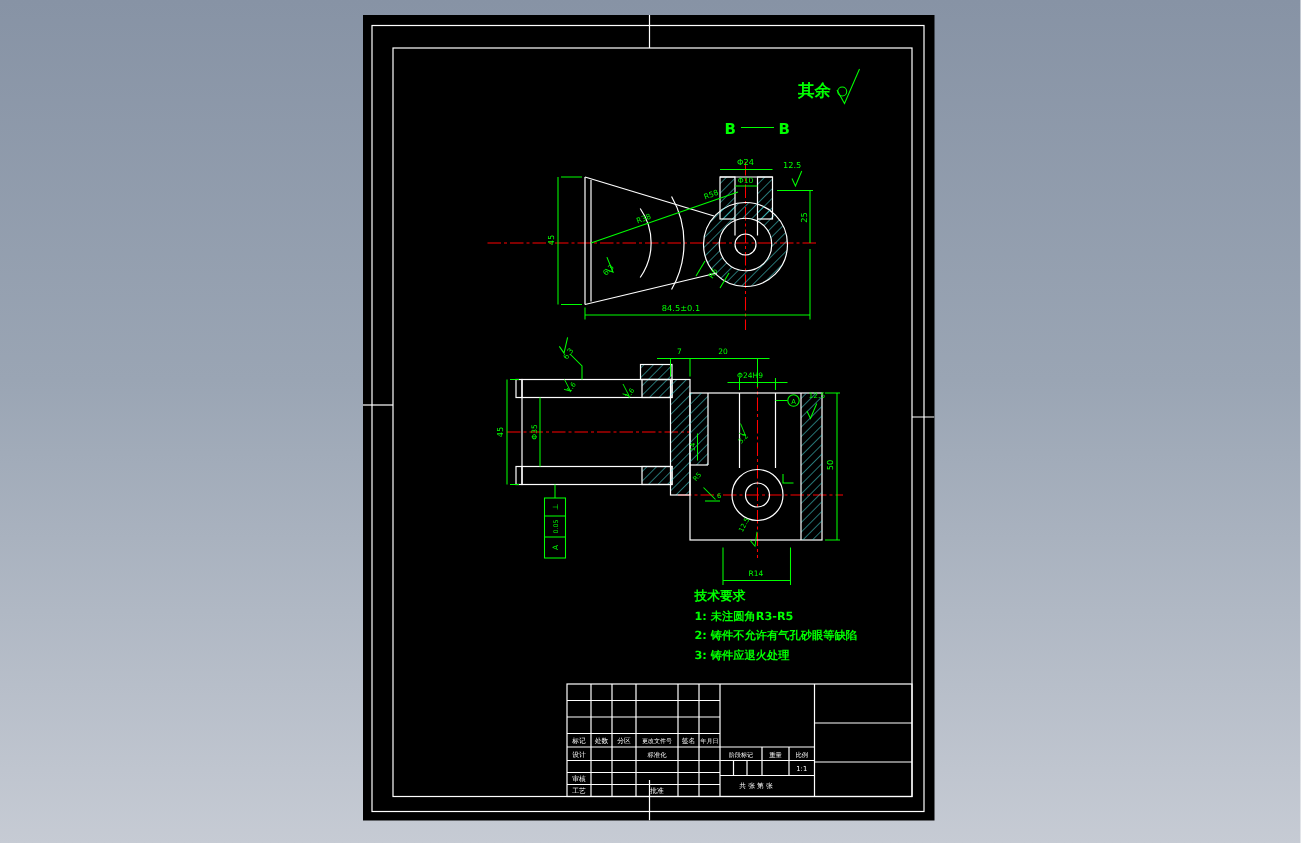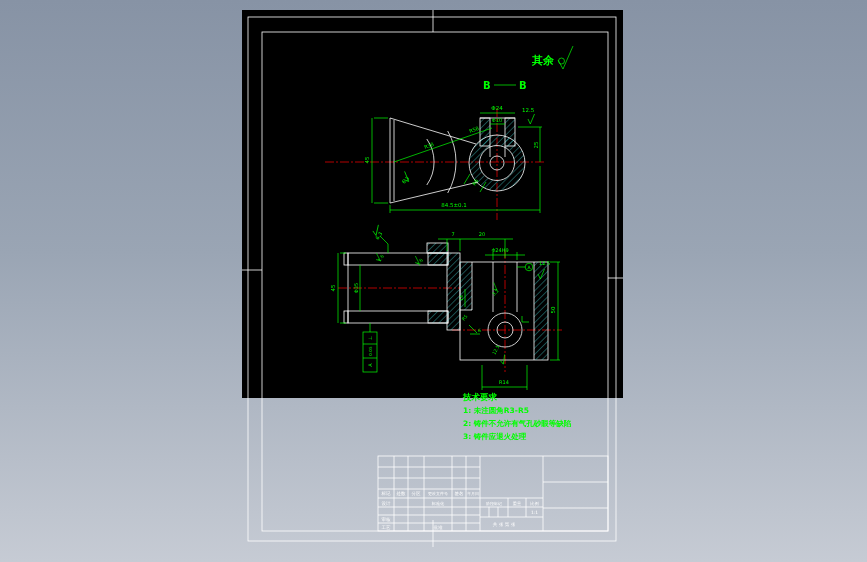--- a/index.html
+++ b/index.html
@@ -2,21 +2,21 @@
 <html><head>
 <meta charset="utf-8">
 <style>
   html,body{margin:0;padding:0;}
   body{
     width:867px;height:562px;overflow:hidden;position:relative;
     background:linear-gradient(180deg,#8793a5 0%,#9aa5b4 45%,#c6cbd4 100%);
     font-family:"DejaVu Sans",sans-serif;
   }
   .canvas{
-    position:absolute;left:242px;top:10px;width:381px;height:388px;
+    position:absolute;left:242px;top:10px;width:381px;height:537px;
     background:#000;
   }
   svg text{font-family:"DejaVu Sans",sans-serif;}
   .w{stroke:#ffffff;fill:none;stroke-width:0.8;}
   .wt{fill:#ffffff;stroke:none;}
   .g{stroke:#00ff00;fill:none;stroke-width:0.7;}
   .gt{fill:#00ff00;stroke:none;}
   .r{stroke:#ff0000;fill:none;stroke-width:0.7;stroke-dasharray:9 2 2 2;}
   .h{fill:url(#hatch);stroke:#ffffff;stroke-width:0.8;}
   .hn{fill:url(#hatch);stroke:none;}

